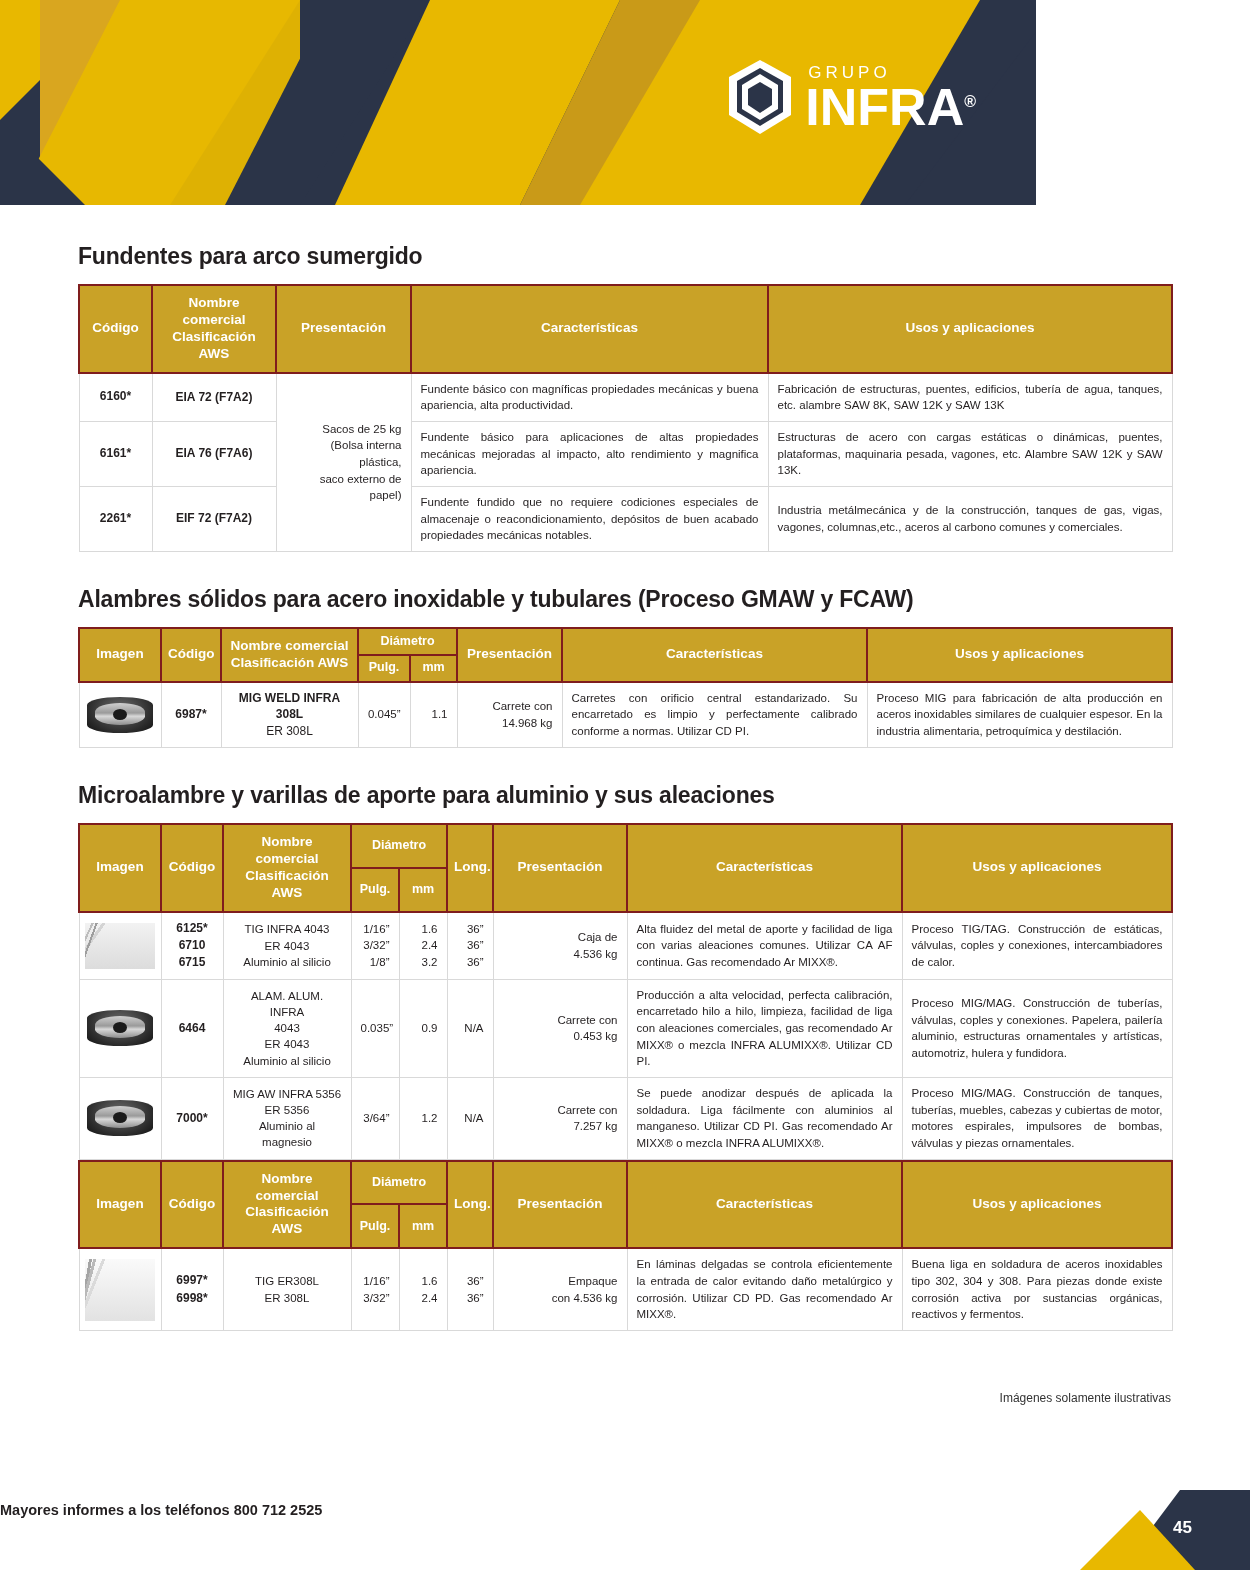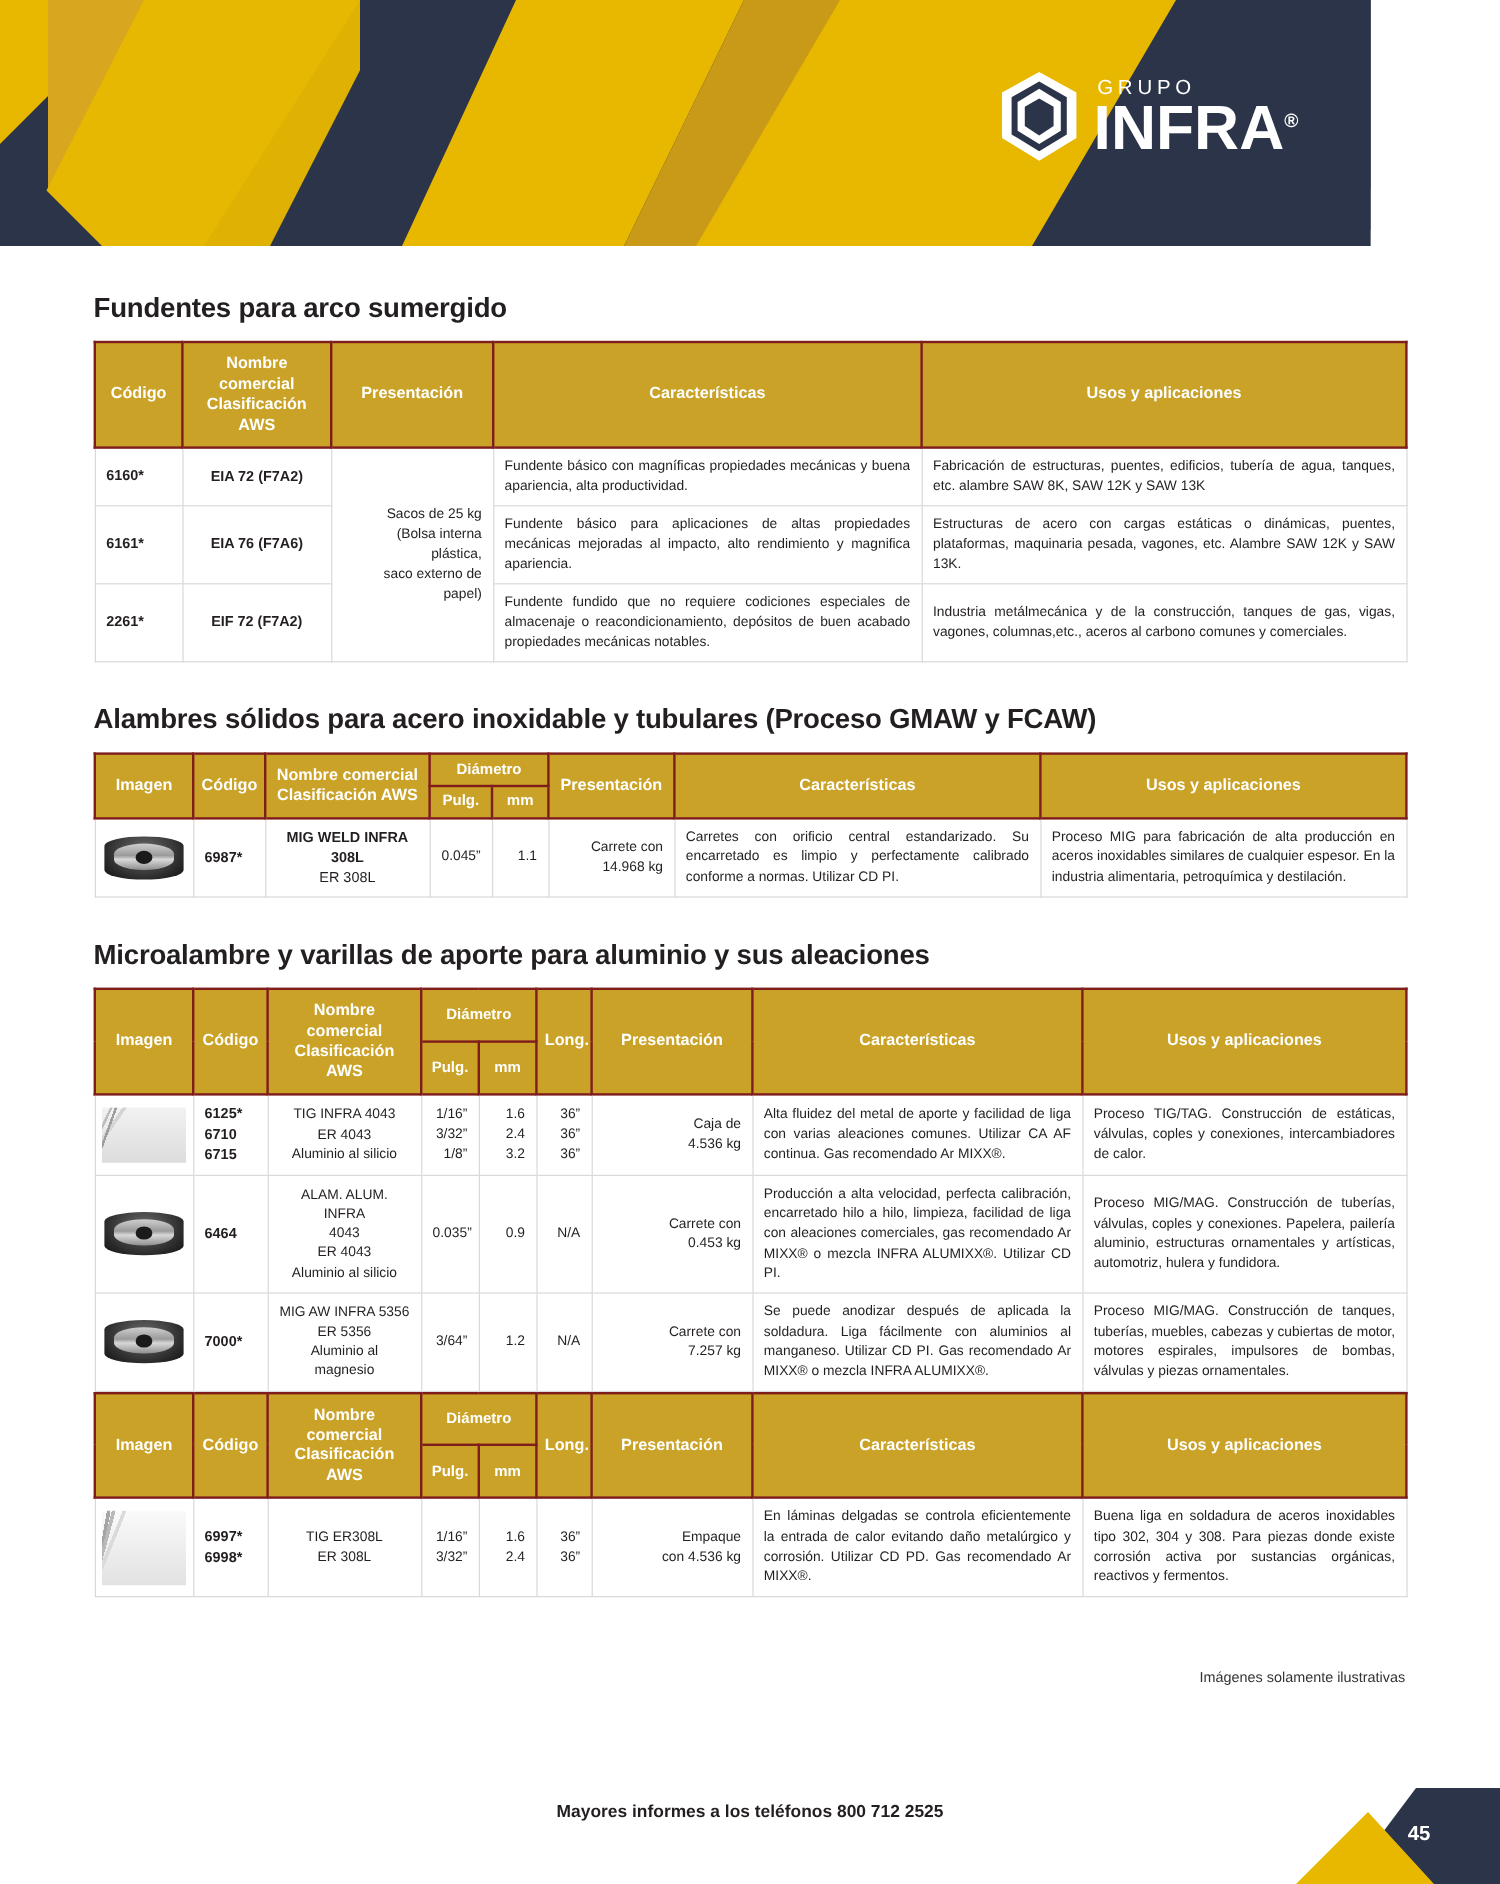--- a/index.html
+++ b/index.html
@@ -9,21 +9,21 @@
     background:#ffffff;
     font-family:"Liberation Sans", sans-serif;
     color:#231f20;
     position:relative;
     overflow:hidden;
   }
 
   
   .header {
     position:relative;
-    width:1142px; height:205px;
+    width:1036px; height:205px;
     background:#2b3448;
     overflow:hidden;
   }
 
   .logo-wrap {
     position:absolute; right:60px; top:58px;
     display:flex; align-items:flex-start; gap:10px;
   }
   .logo-mark { width:70px; height:78px; position:relative; }
   .logo-text { color:#ffffff; line-height:1; padding-top:6px; }
@@ -72,21 +72,21 @@
   table.t td {
     border:1px solid #d9d9d9;
     font-size:11.5px;
     padding:7px 9px;
     vertical-align:middle;
     line-height:1.45;
     color:#231f20;
   }
   table.t td.c { text-align:right; }
   table.t td.j { text-align:justify; }
-  table.t td.code { font-weight:bold; font-size:12px; }
+  table.t td.code { font-weight:bold; text-align:center; font-size:12px; }
   table.t td.name { text-align:center; font-weight:bold; font-size:12px; line-height:1.4; }
   table.t td.nameplain { text-align:center; font-size:11.5px; line-height:1.4; }
   table.t td.imgcell { text-align:center; padding:4px; }
 
   
   .img-spool {
     width:66px; height:44px; margin:0 auto; position:relative;
   }
   .img-spool .body {
     position:absolute; left:0; top:4px; width:66px; height:36px;
@@ -127,21 +127,20 @@
     color:#333;
     margin-top:60px;
   }
 
   
   .footer {
     position:absolute; left:0; bottom:0; width:1250px; height:90px;
   }
   .footer-text {
     position:absolute; left:0; right:0; top:22px;
-    text-align:center;
     font-size:14.5px;
     font-weight:bold;
     color:#231f20;
   }
   .footer-wedge {
     position:absolute; right:0; bottom:0;
     width:230px; height:90px; overflow:hidden;
   }
   .page-num {
     position:absolute; right:58px; bottom:32px;

